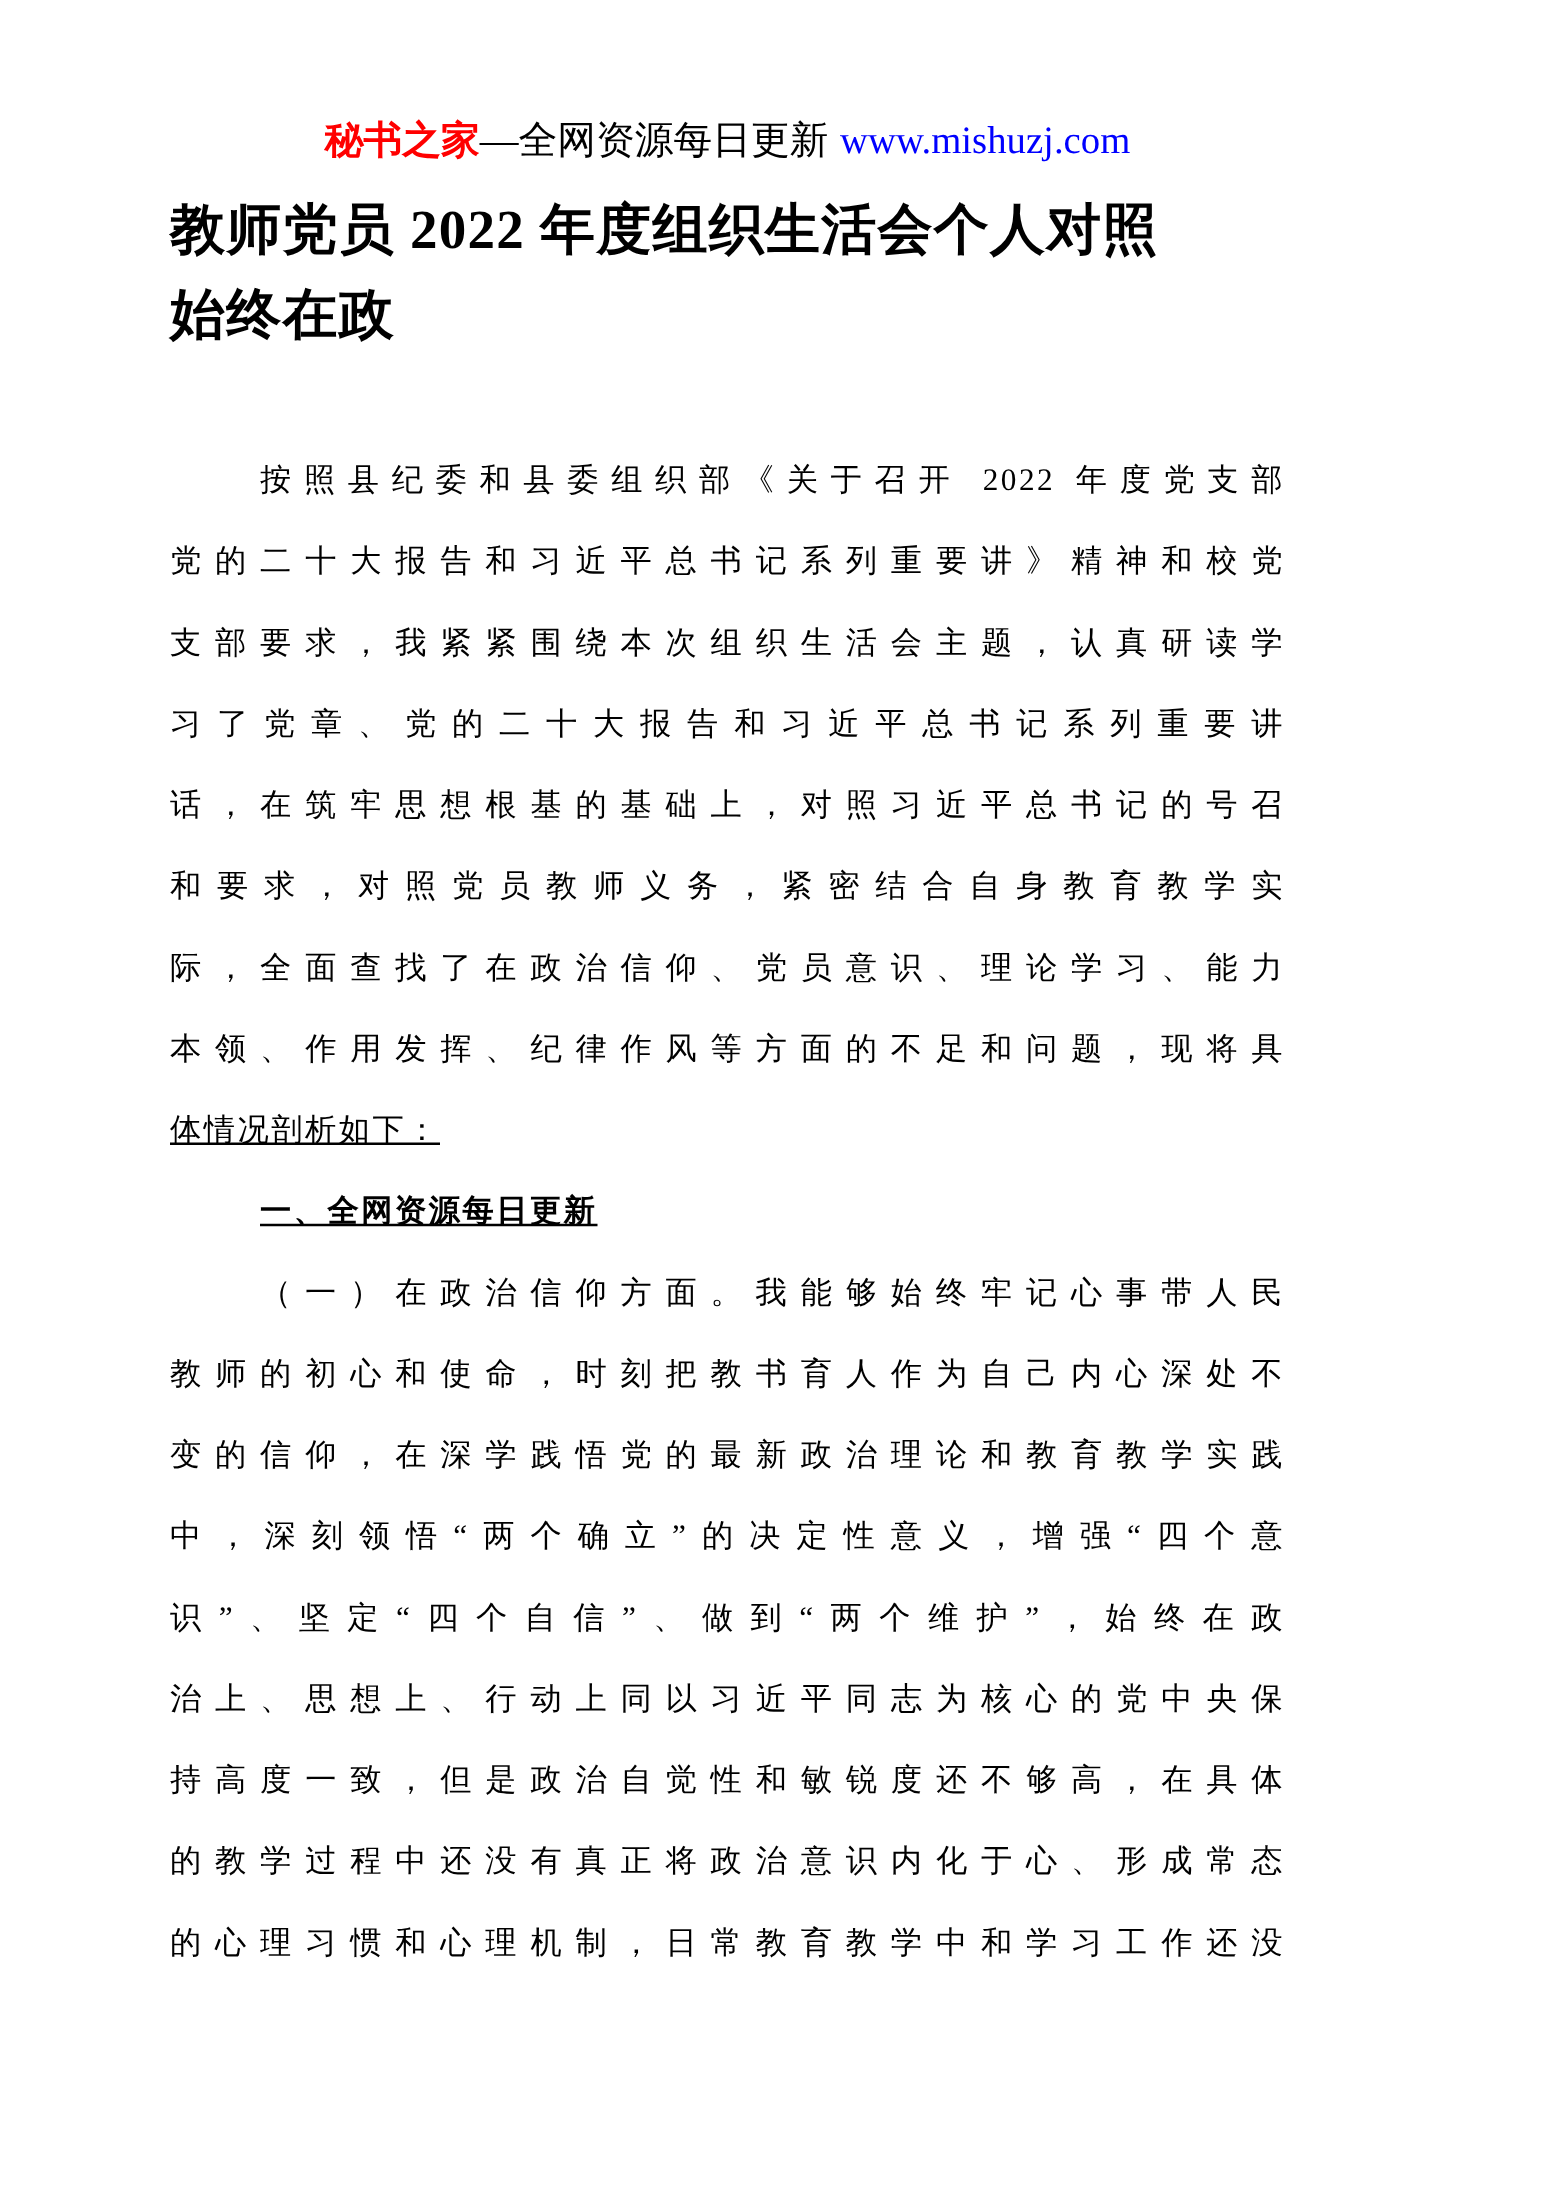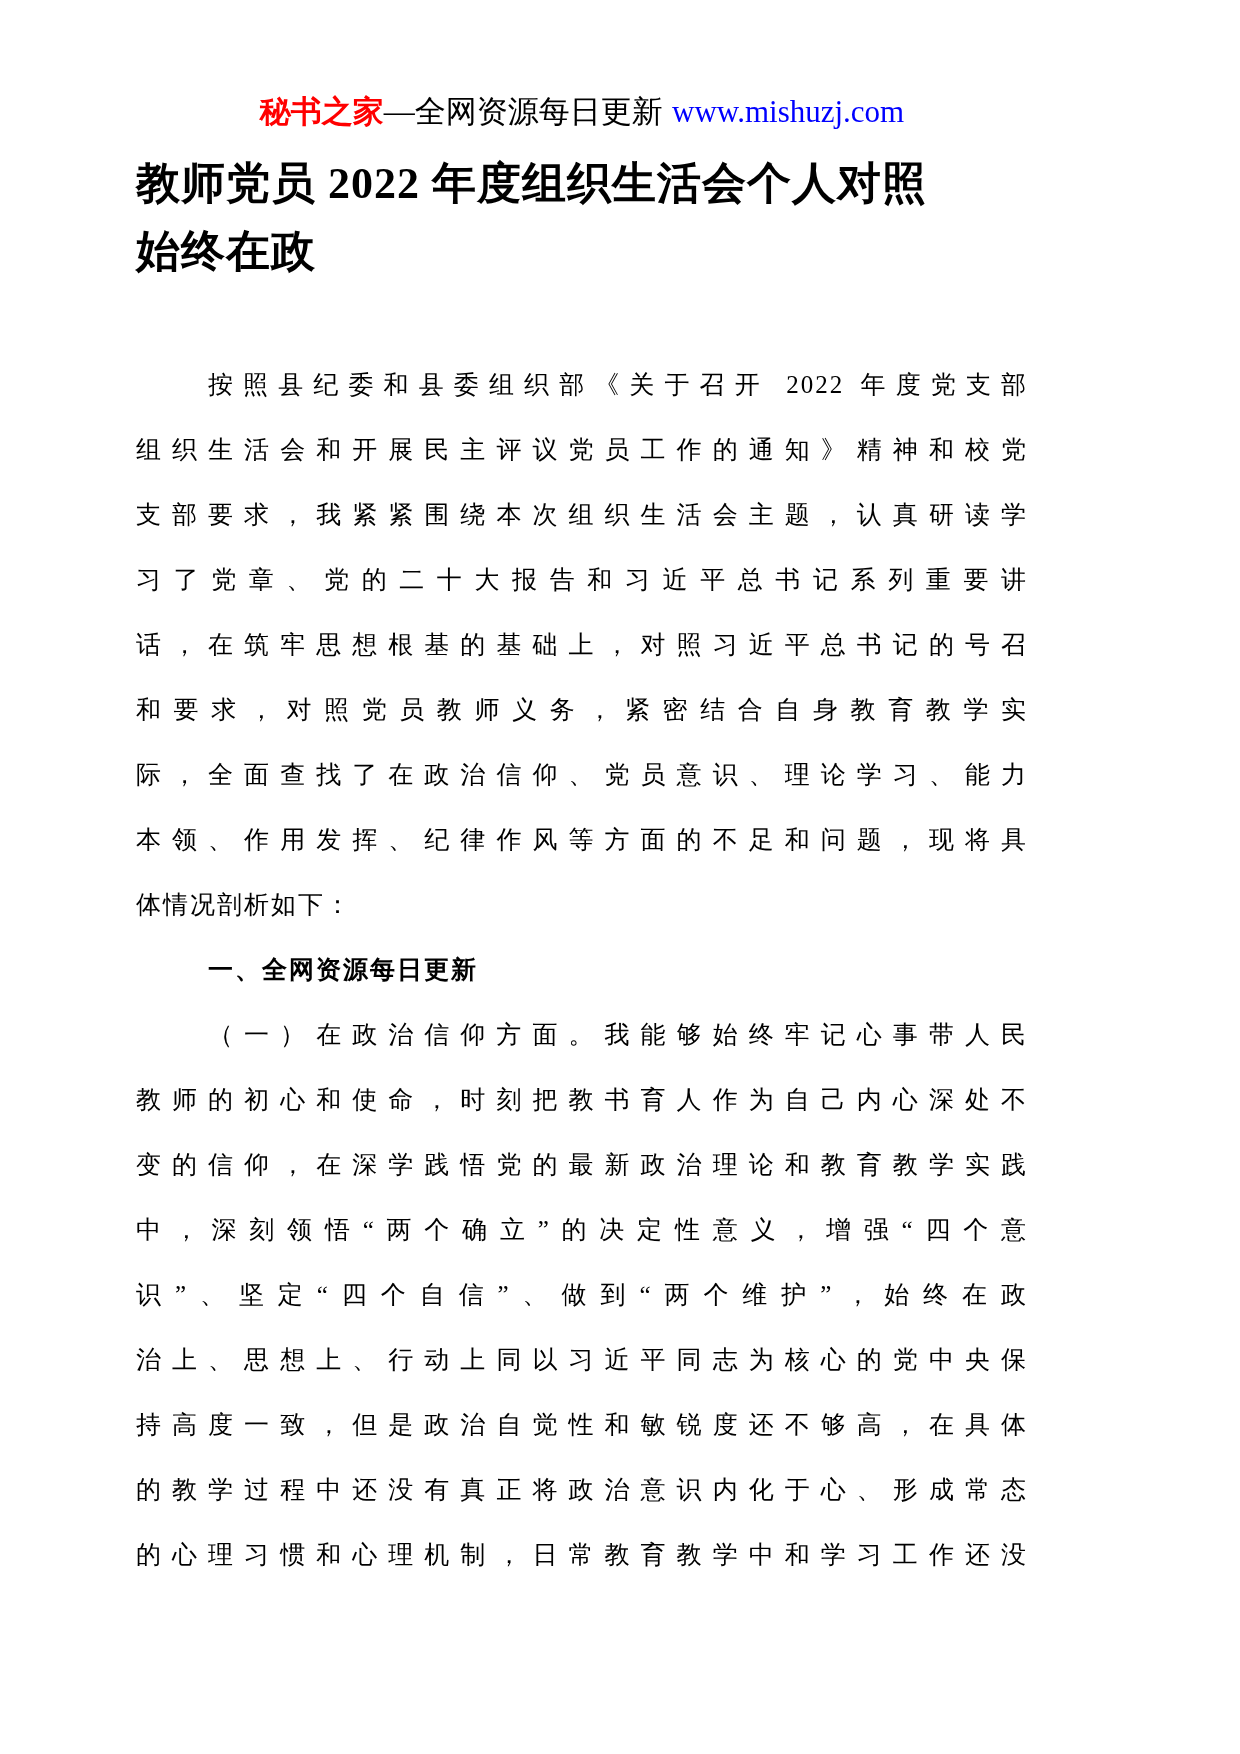--- a/index.html
+++ b/index.html
@@ -62,40 +62,41 @@
   }
   .line.indent {
     text-indent: 72px;
   }
   .line.heading {
     font-weight: bold;
   }
   .line.plain {
     text-align: right;
     text-align-last: left;
+    text-decoration: underline;
   }
 </style>
 </head>
 <body>
 
 <div class="page">
 
   <div class="hdr">
     <span class="site">秘书之家</span><span class="tagline">—全网资源每日更新</span><span class="url">www.mishuzj.com</span>
   </div>
 
   <div class="doc-title">
     <div>教师党员 2022 年度组织生活会个人对照</div>
     <div>始终在政</div>
   </div>
 
   <div class="doc-body">
 
   <div class="line indent j">按照县纪委和县委组织部《关于召开 2022 年度党支部</div>
-      <div class="line j">组织生活会和开展民主评议党员工作的通知》精神和校党</div>
+      <div class="line j">党的二十大报告和习近平总书记系列重要讲》精神和校党</div>
       <div class="line j">支部要求，我紧紧围绕本次组织生活会主题，认真研读学</div>
       <div class="line j">习了党章、党的二十大报告和习近平总书记系列重要讲</div>
       <div class="line j">话，在筑牢思想根基的基础上，对照习近平总书记的号召</div>
       <div class="line j">和要求，对照党员教师义务，紧密结合自身教育教学实</div>
       <div class="line j">际，全面查找了在政治信仰、党员意识、理论学习、能力</div>
       <div class="line j">本领、作用发挥、纪律作风等方面的不足和问题，现将具</div>
       <div class="line plain">体情况剖析如下：</div>
       <div class="line heading indent plain">一、全网资源每日更新</div>
       <div class="line indent j">（一）在政治信仰方面。我能够始终牢记心事带人民</div>
       <div class="line j">教师的初心和使命，时刻把教书育人作为自己内心深处不</div>

